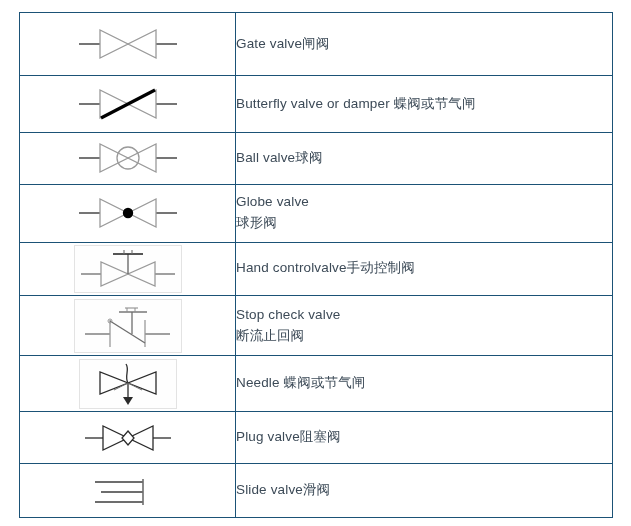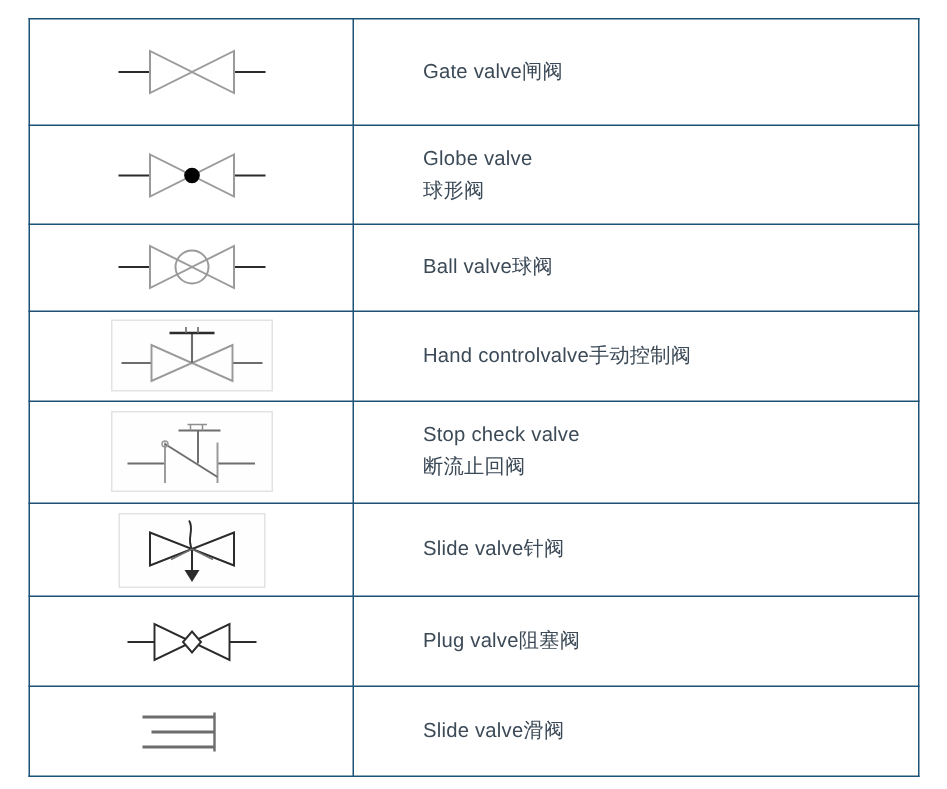--- a/index.html
+++ b/index.html
@@ -42,21 +42,21 @@
   td.label-cell {
     width: 376px;
     padding-left: 18px;
     padding-right: 8px;
     color: #3c4a57;
     font-size: 13.5px;
     line-height: 1.55;
     letter-spacing: 0.15px;
     vertical-align: middle;
   }
-  .label-line { display: block; white-space: nowrap; margin-left: 46px; }
+  .label-line { display: block; white-space: nowrap; }
   .sym-holder {
     display: flex;
     align-items: center;
     justify-content: center;
     width: 100%;
   }
   .sym-holder svg { display: block; }
   
   .framed {
     border: 1px solid #e3e3e3;
@@ -81,53 +81,69 @@
               <polygon points="25,5 25,33 53,19" fill="none" stroke="#9a9a9a" stroke-width="1.3"></polygon>
               <polygon points="81,5 81,33 53,19" fill="none" stroke="#9a9a9a" stroke-width="1.3"></polygon>
             </svg>
           </div>
         </td>
         <td class="label-cell">
           <span class="label-line">Gate valve闸阀</span>
         </td>
       </tr>
 
+      <tr style="height:52px">
+        <td class="sym-cell">
+          <div class="sym-holder">
+            <svg width="106" height="38" viewBox="0 0 106 38" aria-hidden="true">
+              <line x1="4" y1="19" x2="25" y2="19" stroke="#2b2b2b" stroke-width="1.3"></line>
+              <line x1="81" y1="19" x2="102" y2="19" stroke="#2b2b2b" stroke-width="1.3"></line>
+              <polygon points="25,5 25,33 53,19" fill="none" stroke="#9a9a9a" stroke-width="1.3"></polygon>
+              <polygon points="81,5 81,33 53,19" fill="none" stroke="#9a9a9a" stroke-width="1.3"></polygon>
+              <line x1="26" y1="33" x2="80" y2="5" stroke="#000000" stroke-width="3.2"></line>
+            </svg>
+          </div>
+        </td>
+        <td class="label-cell">
+          <span class="label-line">Butterfly valve or damper 蝶阀或节气闸</span>
+        </td>
+      </tr>
+
+      <tr style="height:47px">
+        <td class="sym-cell">
+          <div class="sym-holder">
+            <svg width="106" height="38" viewBox="0 0 106 38" aria-hidden="true">
+              <line x1="4" y1="19" x2="25" y2="19" stroke="#2b2b2b" stroke-width="1.3"></line>
+              <line x1="81" y1="19" x2="102" y2="19" stroke="#2b2b2b" stroke-width="1.3"></line>
+              <polygon points="25,5 25,33 53,19" fill="none" stroke="#9a9a9a" stroke-width="1.3"></polygon>
+              <polygon points="81,5 81,33 53,19" fill="none" stroke="#9a9a9a" stroke-width="1.3"></polygon>
+              <circle cx="53" cy="19" r="11" fill="none" stroke="#9a9a9a" stroke-width="1.3"></circle>
+            </svg>
+          </div>
+        </td>
+        <td class="label-cell">
+          <span class="label-line">Ball valve球阀</span>
+        </td>
+      </tr>
 
       <tr style="height:53px">
         <td class="sym-cell">
           <div class="sym-holder">
             <svg width="106" height="38" viewBox="0 0 106 38" aria-hidden="true">
               <line x1="4" y1="19" x2="25" y2="19" stroke="#2b2b2b" stroke-width="1.3"></line>
               <line x1="81" y1="19" x2="102" y2="19" stroke="#2b2b2b" stroke-width="1.3"></line>
               <polygon points="25,5 25,33 53,19" fill="none" stroke="#9a9a9a" stroke-width="1.3"></polygon>
               <polygon points="81,5 81,33 53,19" fill="none" stroke="#9a9a9a" stroke-width="1.3"></polygon>
               <circle cx="53" cy="19" r="5.2" fill="#000000"></circle>
             </svg>
           </div>
         </td>
         <td class="label-cell">
           <span class="label-line">Globe valve</span>
           <span class="label-line">球形阀</span>
-        </td>
-      </tr>
-
-      <tr style="height:47px">
-        <td class="sym-cell">
-          <div class="sym-holder">
-            <svg width="106" height="38" viewBox="0 0 106 38" aria-hidden="true">
-              <line x1="4" y1="19" x2="25" y2="19" stroke="#2b2b2b" stroke-width="1.3"></line>
-              <line x1="81" y1="19" x2="102" y2="19" stroke="#2b2b2b" stroke-width="1.3"></line>
-              <polygon points="25,5 25,33 53,19" fill="none" stroke="#9a9a9a" stroke-width="1.3"></polygon>
-              <polygon points="81,5 81,33 53,19" fill="none" stroke="#9a9a9a" stroke-width="1.3"></polygon>
-              <circle cx="53" cy="19" r="11" fill="none" stroke="#9a9a9a" stroke-width="1.3"></circle>
-            </svg>
-          </div>
-        </td>
-        <td class="label-cell">
-          <span class="label-line">Ball valve球阀</span>
         </td>
       </tr>
 
 
       <tr style="height:48px">
         <td class="sym-cell">
           <div class="sym-holder">
             <span class="framed">
               <svg width="106" height="46" viewBox="0 0 106 46" aria-hidden="true">
                 <line x1="6" y1="28" x2="26" y2="28" stroke="#6d6d6d" stroke-width="1.3"></line>
@@ -182,21 +198,21 @@
                 <polygon points="76,12 76,34 48,23" fill="none" stroke="#2b2b2b" stroke-width="1.3"></polygon>
                 <path d="M46,4 C50,10 44,16 48,23 L48,40" fill="none" stroke="#2b2b2b" stroke-width="1.3"></path>
                 <polygon points="48,45 43,37 53,37" fill="#2b2b2b"></polygon>
                 <line x1="34" y1="30" x2="48" y2="23" stroke="#6d6d6d" stroke-width="1"></line>
                 <line x1="62" y1="30" x2="48" y2="23" stroke="#6d6d6d" stroke-width="1"></line>
               </svg>
             </span>
           </div>
         </td>
         <td class="label-cell">
-          <span class="label-line">Slide valve针阀</span>
+          <span class="label-line">Needle 蝶阀或节气闸</span>
         </td>
       </tr>
 
       <tr style="height:48px">
         <td class="sym-cell">
           <div class="sym-holder">
             <svg width="106" height="38" viewBox="0 0 106 38" aria-hidden="true">
               <line x1="10" y1="19" x2="28" y2="19" stroke="#2b2b2b" stroke-width="1.3"></line>
               <line x1="78" y1="19" x2="96" y2="19" stroke="#2b2b2b" stroke-width="1.3"></line>
               <polygon points="28,7 28,31 53,19" fill="none" stroke="#2b2b2b" stroke-width="1.3"></polygon>

